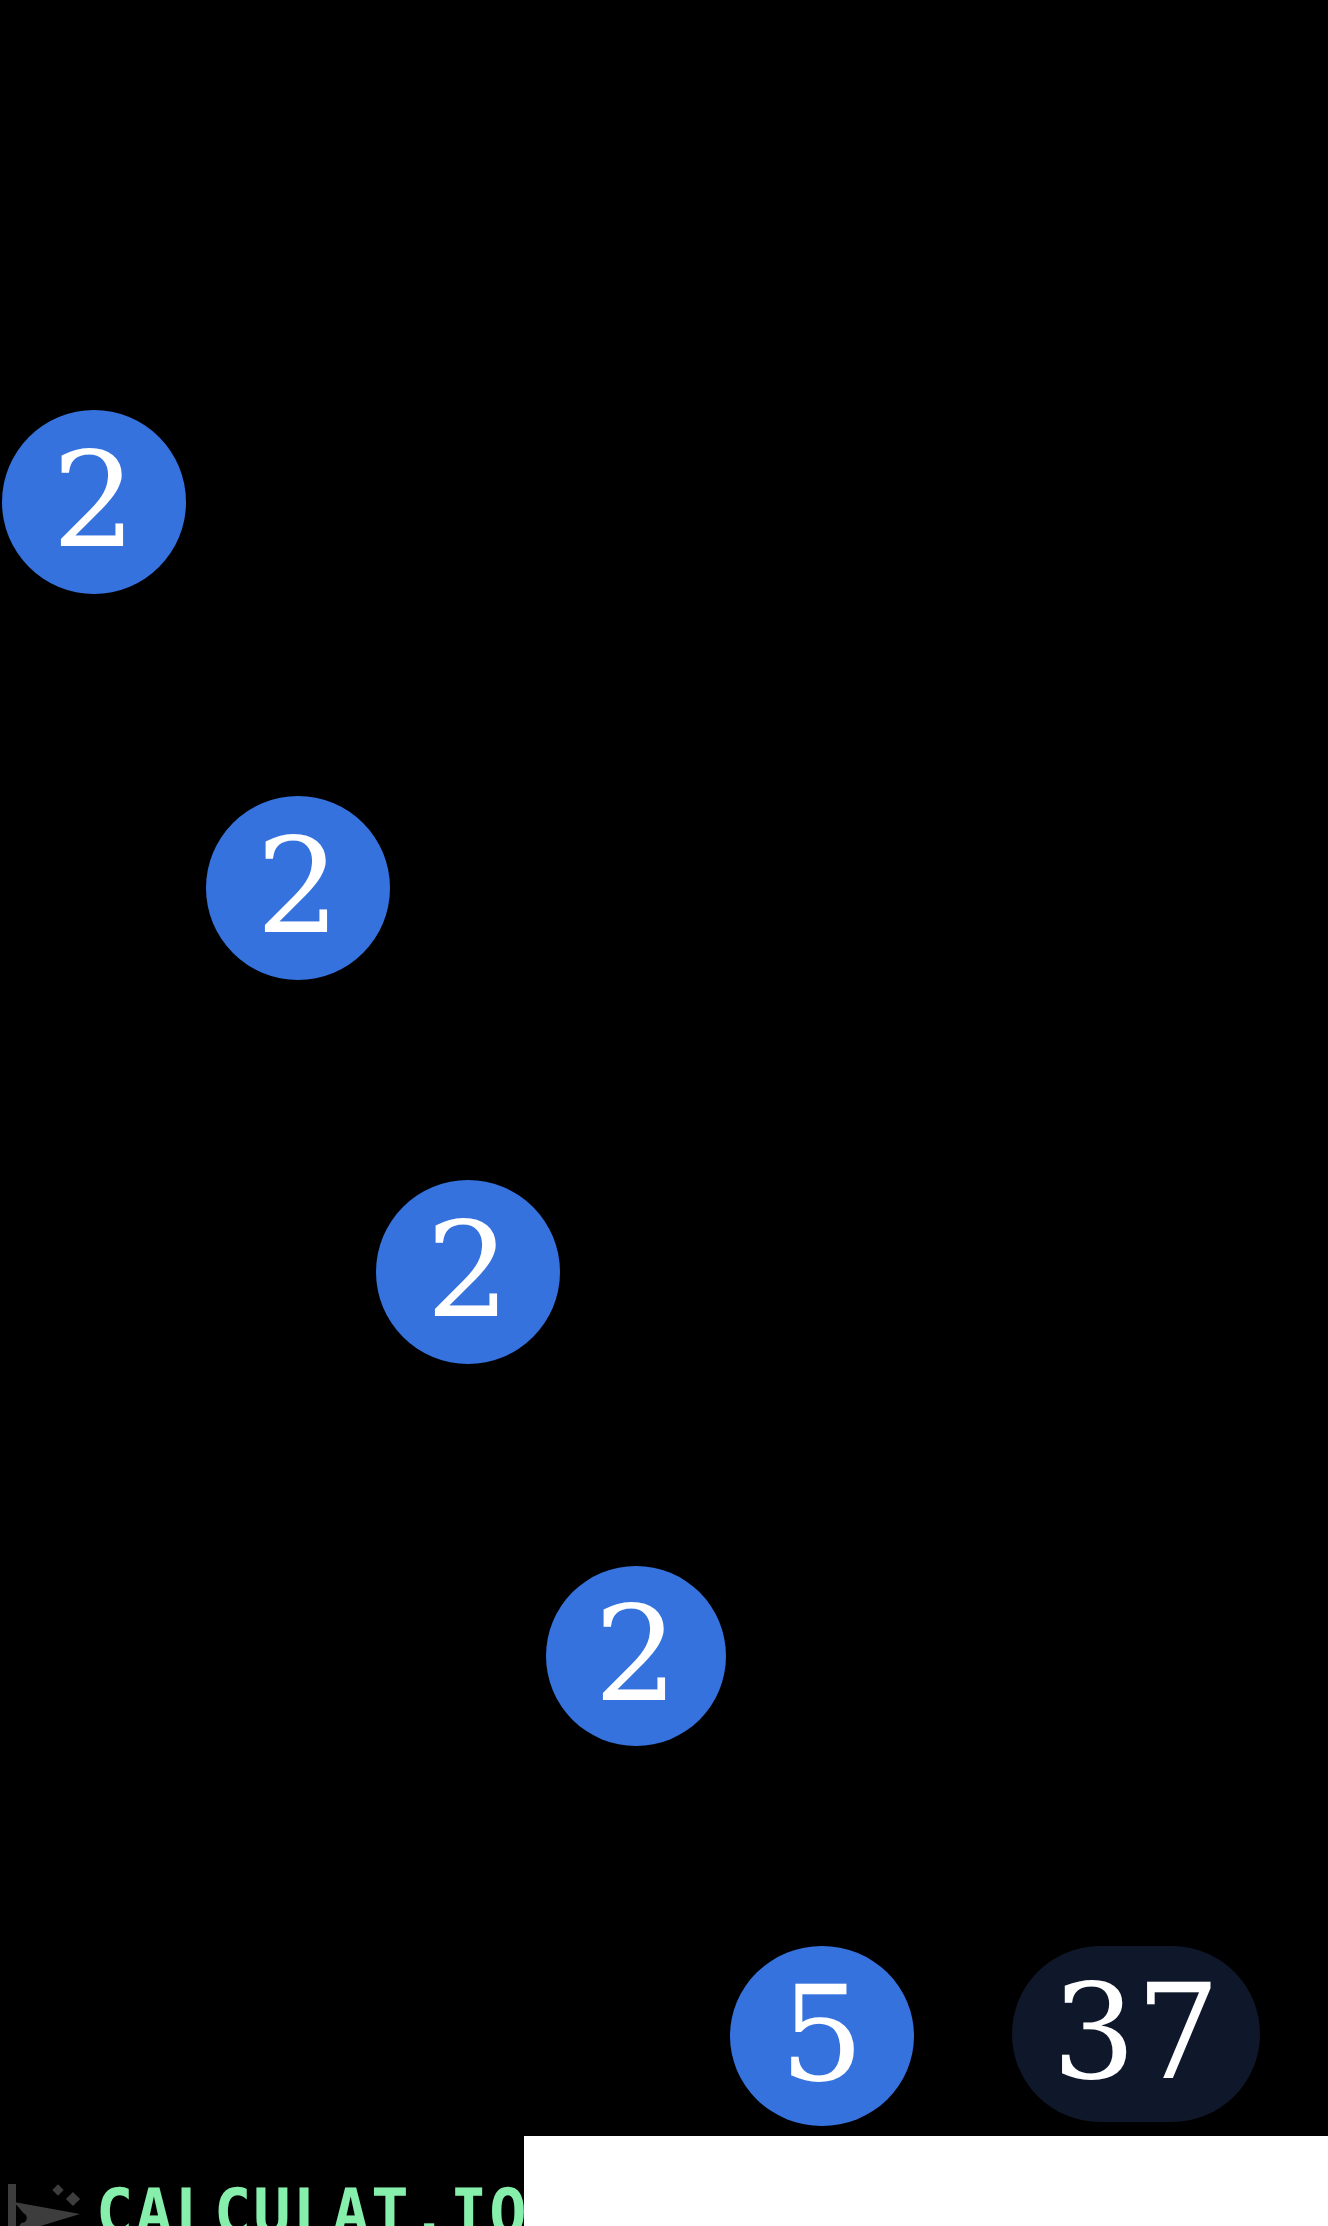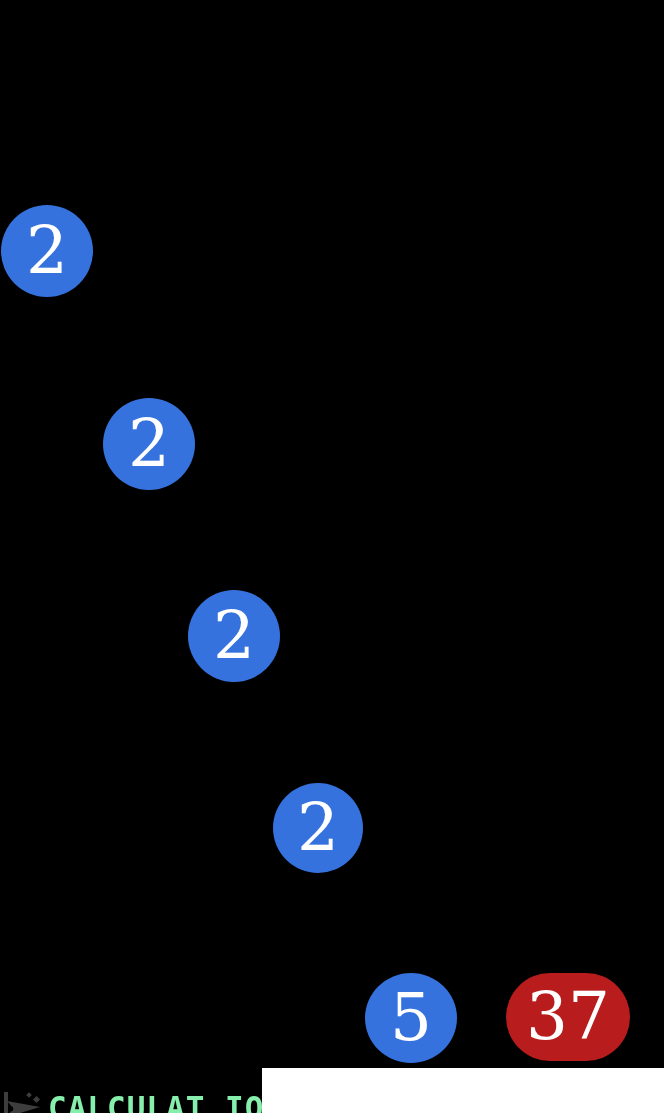--- a/index.html
+++ b/index.html
@@ -48,21 +48,21 @@
 <body>
 
 <div class="canvas">
 
   <div id="nodes">
       <div class="node" style="left: 1px; top: 205px; width: 92px; height: 92px; background: rgb(53, 114, 222); color: rgb(255, 255, 255); border-radius: 50%;">2</div>
       <div class="node" style="left: 103px; top: 398px; width: 92px; height: 92px; background: rgb(53, 114, 222); color: rgb(255, 255, 255); border-radius: 50%;">2</div>
       <div class="node" style="left: 188px; top: 590px; width: 92px; height: 92px; background: rgb(53, 114, 222); color: rgb(255, 255, 255); border-radius: 50%;">2</div>
       <div class="node" style="left: 273px; top: 783px; width: 90px; height: 90px; background: rgb(53, 114, 222); color: rgb(255, 255, 255); border-radius: 50%;">2</div>
       <div class="node" style="left: 365px; top: 973px; width: 92px; height: 90px; background: rgb(53, 114, 222); color: rgb(255, 255, 255); border-radius: 50%;">5</div>
-      <div class="node" style="left: 506px; top: 973px; width: 124px; height: 88px; background: #b91c1c; color: rgb(255, 255, 255); border-radius: 44px;">37</div>
+      <div class="node" style="left: 506px; top: 973px; width: 124px; height: 88px; background: #0f172a; color: rgb(255, 255, 255); border-radius: 44px;">37</div>
     </div>
 
   <div class="corner-panel"></div>
 
   <div class="watermark">
     <span class="icon">
       <svg viewBox="0 0 44 38" width="44" height="38" xmlns="http://www.w3.org/2000/svg">
         <g fill="#3d3d3d">
           <rect x="2" y="4" width="4" height="30"></rect>
           <polygon points="5,13 38,19 5,29 11,20"></polygon>

